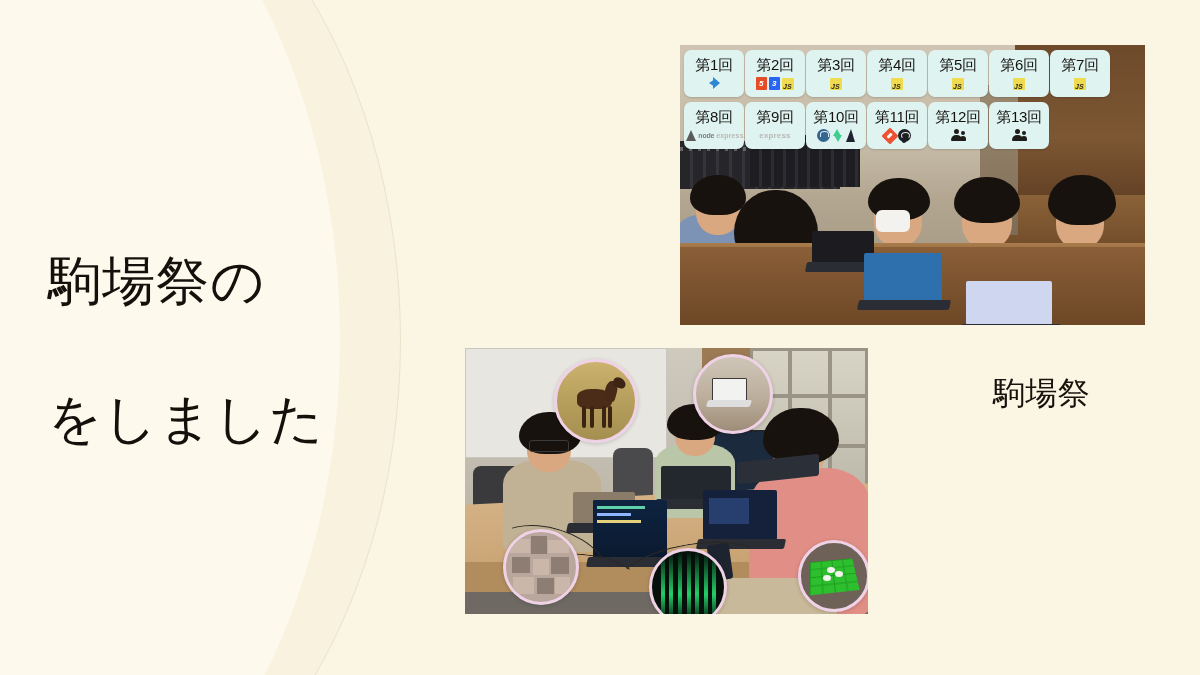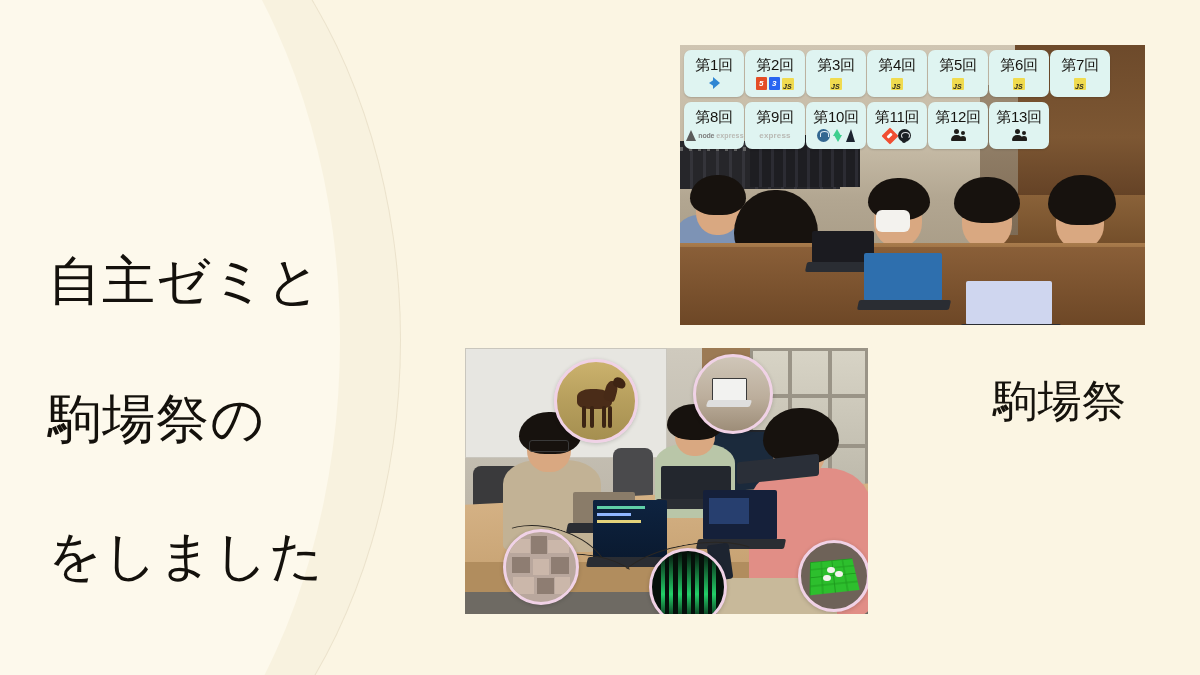--- a/index.html
+++ b/index.html
@@ -42,21 +42,21 @@
   }
   .headline .ln{display:block;}
 
   
   .label-jishu{
     position:absolute;left:470px;top:58px;
     font-size:44px;color:#16130d;letter-spacing:.01em;
   }
   .label-komaba{
     position:absolute;left:993px;top:372px;
-    font-size:44px;color:#16130d;letter-spacing:.01em;
+    font-size:32px;color:#16130d;letter-spacing:.01em;
   }
 
   
   .photo-top{
     position:absolute;left:680px;top:45px;width:465px;height:280px;
     overflow:hidden;background:#8d7d68;
   }
   .pt-wall{position:absolute;inset:0;background:
       linear-gradient(180deg,#cfc5b2 0%,#c4b9a4 38%,#b2a691 55%,#9d907a 100%);}
   .pt-woodR{position:absolute;right:0;top:0;width:130px;height:168px;
@@ -187,21 +187,20 @@
 </style>
 </head>
 <body>
 
 <div class="slide">
 
   <div class="arc-shape"></div>
   <div class="arc-shape2"></div>
 
   <div class="headline">
-    <span class="ln">自主ゼミと</span>
     <span class="ln">駒場祭の</span>
     <span class="ln">をしました</span>
   </div>
 
   <div class="label-komaba">駒場祭</div>
 
   <div class="photo-top">
     <div class="pt-wall"></div>
     <div class="pt-woodR"></div>
     <div class="pt-woodR2"></div>

